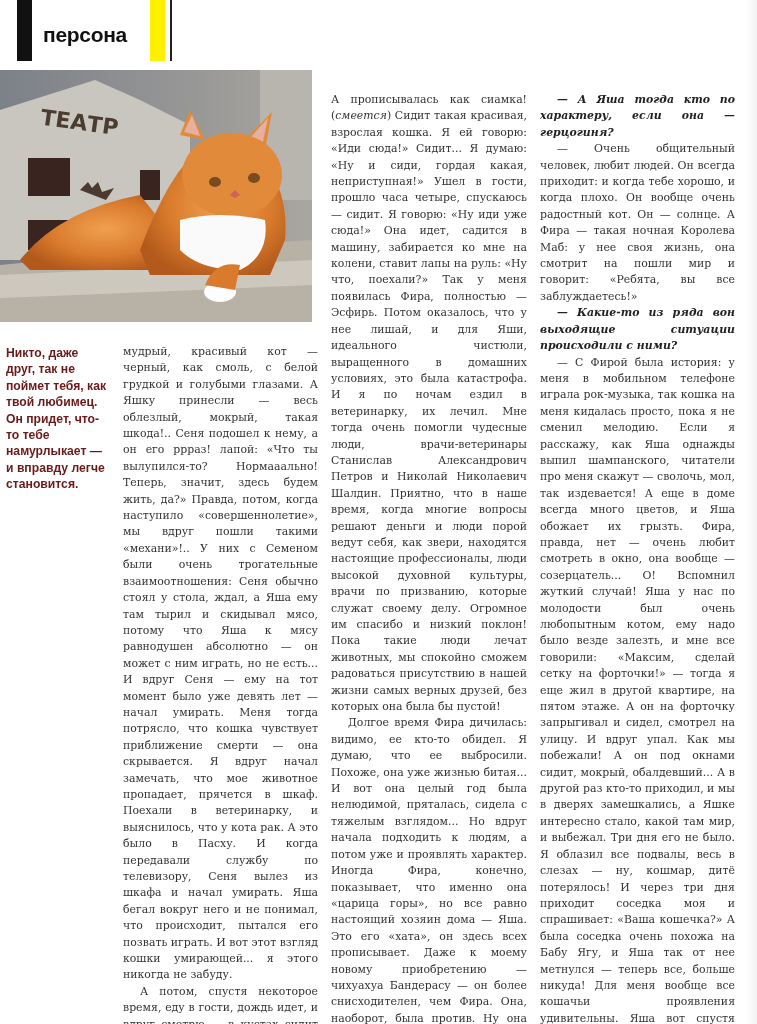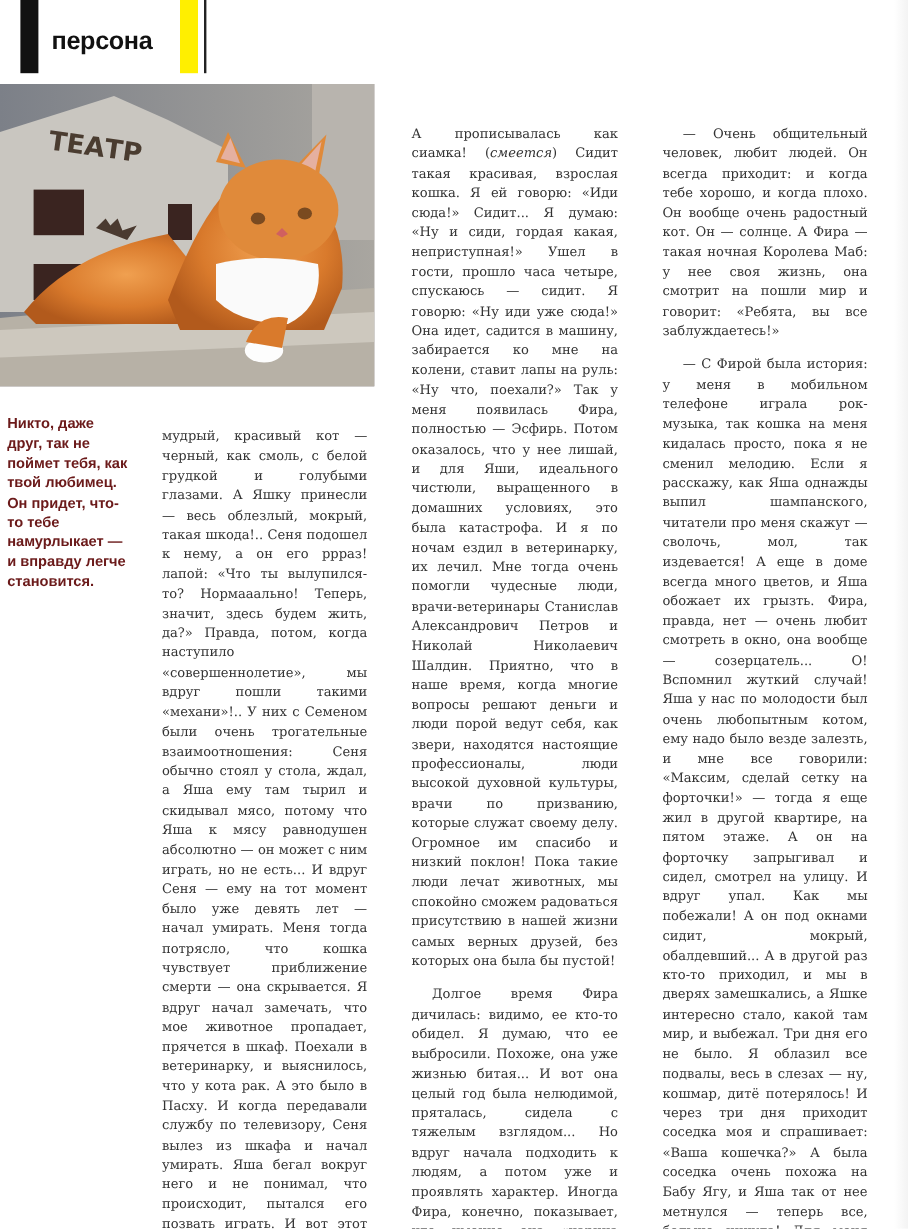--- a/index.html
+++ b/index.html
@@ -9,21 +9,21 @@
   .hdr-title { position: absolute; left: 43px; top: 23px; font-family: "Liberation Sans", sans-serif; font-weight: bold; font-size: 21px; color: #111; letter-spacing: -0.3px; }
   .hdr-bar-yellow { position: absolute; left: 150px; top: 0; width: 15px; height: 61px; background: #ffef00; }
   .hdr-line { position: absolute; left: 170px; top: 0; width: 2px; height: 61px; background: #222; }
 
   .photo { position: absolute; left: 0; top: 70px; width: 312px; height: 252px; overflow: hidden; background: #9e9a94; }
   .photo svg { width: 100%; height: 100%; display: block; }
 
   .pullquote { position: absolute; left: 6px; top: 345px; width: 104px; text-align: left; font-family: "Liberation Sans", sans-serif; font-weight: bold; font-size: 12.2px; line-height: 16.4px; color: #6b1a1a; }
 
   .col { position: absolute; font-size: 10.9px; line-height: 16.4px; text-align: justify; color: #333; }
-  .col p { margin: 12px; text-indent: 0; }
+  .col p { margin: 0; text-indent: 0; }
   .col p.ind { text-indent: 17px; }
   .col p.q { font-style: italic; font-weight: bold; color: #222; text-indent: 17px; }
   .col1 { left: 123px; top: 344px; width: 195px; }
   .col2 { left: 331px; top: 92px; width: 196px; }
   .col3 { left: 540px; top: 92px; width: 195px; }
   .col em { font-style: italic; }
   .rightshade { position: absolute; left: 745px; top: 0; width: 12px; height: 1024px; background: linear-gradient(to right, #fff, #f3f3f3); }
 </style>
 </head>
 <body>
@@ -80,17 +80,19 @@
   <p>мудрый, красивый кот — черный, как смоль, с белой грудкой и голубыми глазами. А Яшку принесли — весь облезлый, мокрый, такая шкода!.. Сеня подошел к нему, а он его ррраз! лапой: «Что ты вылупился-то? Нормааально! Теперь, значит, здесь будем жить, да?» Правда, потом, когда наступило «совершеннолетие», мы вдруг пошли такими «механи»!.. У них с Семеном были очень трогательные взаимоотношения: Сеня обычно стоял у стола, ждал, а Яша ему там тырил и скидывал мясо, потому что Яша к мясу равнодушен абсолютно — он может с ним играть, но не есть... И вдруг Сеня — ему на тот момент было уже девять лет — начал умирать. Меня тогда потрясло, что кошка чувствует приближение смерти — она скрывается. Я вдруг начал замечать, что мое животное пропадает, прячется в шкаф. Поехали в ветеринарку, и выяснилось, что у кота рак. А это было в Пасху. И когда передавали службу по телевизору, Сеня вылез из шкафа и начал умирать. Яша бегал вокруг него и не понимал, что происходит, пытался его позвать играть. И вот этот взгляд кошки умирающей... я этого никогда не забуду.</p>
   <p class="ind">А потом, спустя некоторое время, еду в гости, дождь идет, и вдруг смотрю — в кустах сидит сиамка. Да, сейчас вот оказалось, что тайская. Обманула!</p>
 </div>
 
 <div class="col col2">
   <p><span>А прописывалась как сиамка! (</span><em>смеется</em><span>) Сидит такая красивая, взрослая кошка. Я ей говорю: «Иди сюда!» Сидит... Я думаю: «Ну и сиди, гордая какая, неприступная!» Ушел в гости, прошло часа четыре, спускаюсь — сидит. Я говорю: «Ну иди уже сюда!» Она идет, садится в машину, забирается ко мне на колени, ставит лапы на руль: «Ну что, поехали?» Так у меня появилась Фира, полностью — Эсфирь. Потом оказалось, что у нее лишай, и для Яши, идеального чистюли, выращенного в домашних условиях, это была катастрофа. И я по ночам ездил в ветеринарку, их лечил. Мне тогда очень помогли чудесные люди, врачи-ветеринары Станислав Александрович Петров и Николай Николаевич Шалдин. Приятно, что в наше время, когда многие вопросы решают деньги и люди порой ведут себя, как звери, находятся настоящие профессионалы, люди высокой духовной культуры, врачи по призванию, которые служат своему делу. Огромное им спасибо и низкий поклон! Пока такие люди лечат животных, мы спокойно сможем радоваться присутствию в нашей жизни самых верных друзей, без которых она была бы пустой!</span></p>
   <p class="ind">Долгое время Фира дичилась: видимо, ее кто-то обидел. Я думаю, что ее выбросили. Похоже, она уже жизнью битая... И вот она целый год была нелюдимой, пряталась, сидела с тяжелым взглядом... Но вдруг начала подходить к людям, а потом уже и проявлять характер. Иногда Фира, конечно, показывает, что именно она «царица горы», но все равно настоящий хозяин дома — Яша. Это его «хата», он здесь всех прописывает. Даже к моему новому приобретению — чихуахуа Бандерасу — он более снисходителен, чем Фира. Она, наоборот, была против. Ну она вообще такая — против всего, такая герцогиня — выходит к нам, когда ей хочется.</p>
 </div>
 
 <div class="col col3">
+  <p class="q">— А Яша тогда кто по характеру, если она — герцогиня?</p>
   <p class="ind">— Очень общительный человек, любит людей. Он всегда приходит: и когда тебе хорошо, и когда плохо. Он вообще очень радостный кот. Он — солнце. А Фира — такая ночная Королева Маб: у нее своя жизнь, она смотрит на пошли мир и говорит: «Ребята, вы все заблуждаетесь!»</p>
+  <p class="q">— Какие-то из ряда вон выходящие ситуации происходили с ними?</p>
   <p class="ind">— С Фирой была история: у меня в мобильном телефоне играла рок-музыка, так кошка на меня кидалась просто, пока я не сменил мелодию. Если я расскажу, как Яша однажды выпил шампанского, читатели про меня скажут — сволочь, мол, так издевается! А еще в доме всегда много цветов, и Яша обожает их грызть. Фира, правда, нет — очень любит смотреть в окно, она вообще — созерцатель... О! Вспомнил жуткий случай! Яша у нас по молодости был очень любопытным котом, ему надо было везде залезть, и мне все говорили: «Максим, сделай сетку на форточки!» — тогда я еще жил в другой квартире, на пятом этаже. А он на форточку запрыгивал и сидел, смотрел на улицу. И вдруг упал. Как мы побежали! А он под окнами сидит, мокрый, обалдевший... А в другой раз кто-то приходил, и мы в дверях замешкались, а Яшке интересно стало, какой там мир, и выбежал. Три дня его не было. Я облазил все подвалы, весь в слезах — ну, кошмар, дитё потерялось! И через три дня приходит соседка моя и спрашивает: «Ваша кошечка?» А была соседка очень похожа на Бабу Ягу, и Яша так от нее метнулся — теперь все, больше никуда! Для меня вообще все кошачьи проявления удивительны. Яша вот спустя годы не потерял какой-то «светлости». Правда, поправился, но не утратил непосредственность свою.</p>
 </div>
 
 <div class="rightshade"></div>
 
 </body></html>

